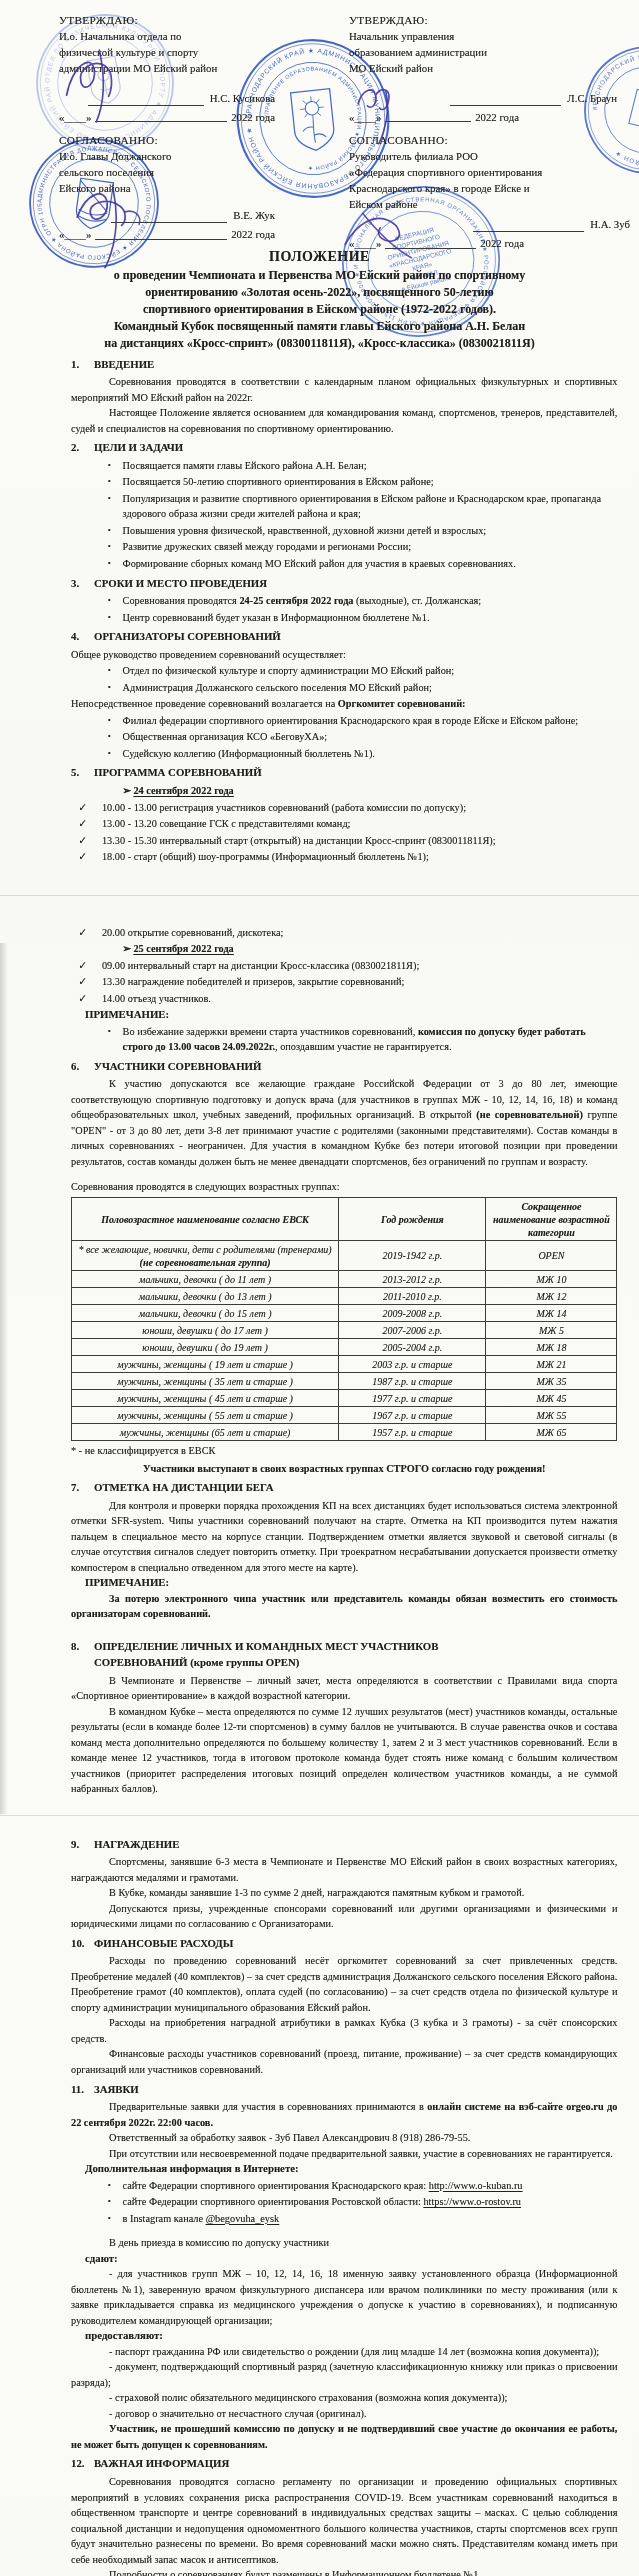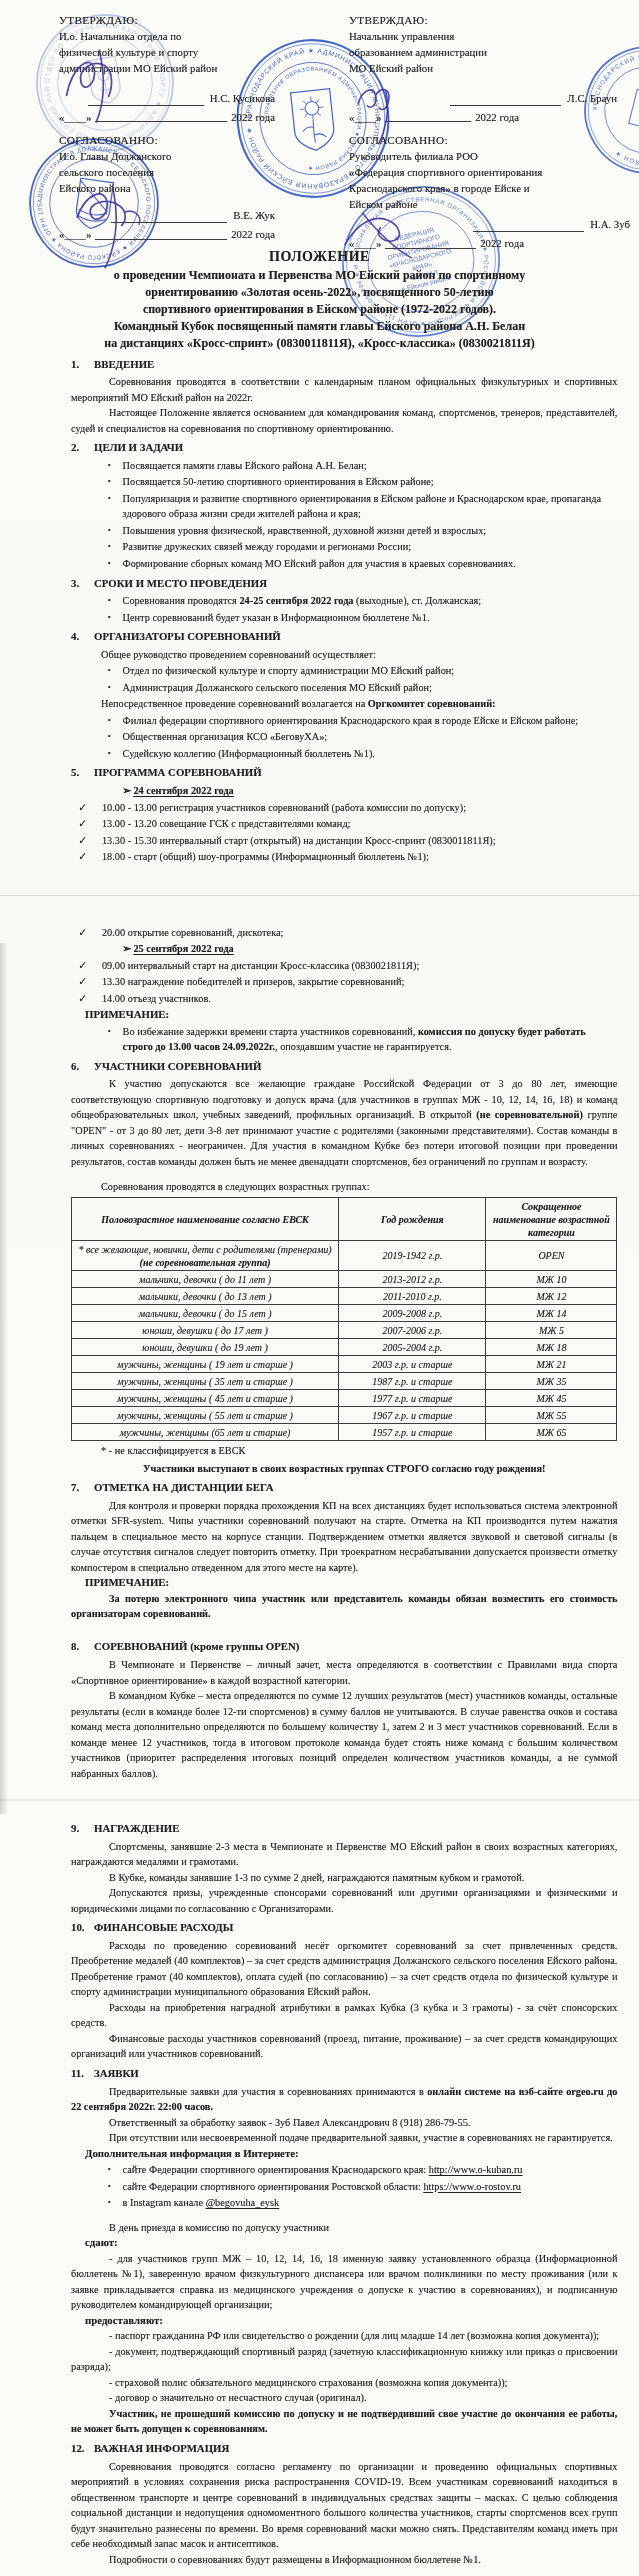--- a/index.html
+++ b/index.html
@@ -28,21 +28,21 @@
   
   .title{position:relative;z-index:3;margin-top:248px;text-align:center;font-weight:bold;}
   .title .main{font-size:14px;letter-spacing:0.5px;line-height:18.5px;}
   .title .hline{font-size:12px;line-height:17px;white-space:normal;}
   
   .docbody{position:relative;z-index:3;margin:5.2px 21.6px 0 71px;font-size:10.3px;line-height:15.5px;text-align:justify;}
   .h{font-weight:bold;font-size:10.8px;margin:4.1px 0 2.1px 0;display:flex;text-align:left;}
   .h .num{flex:0 0 23px;}
   .h .htxt{flex:1 1 auto;}
   .para{text-indent:38px;}
-  .para.noind{text-indent:0;margin-left:30px;}
+  .para.noind{text-indent:0;}
   .li{display:flex;margin:1px 0;text-align:left;}
   .li .glyph{flex:0 0 auto;text-align:center;}
   .li-dot .glyph{width:12.4px;margin-left:32px;font-size:8.8px;}
   .li-dot .body{flex:1;padding-left:7.2px;}
   .li-chk .glyph{width:17.5px;margin-left:3.1px;font-size:10.8px;}
   .li-chk .body{flex:1;padding-left:10.3px;}
   .li-arrow{margin-left:49px;font-weight:bold;}
   .li-arrow .glyph{width:13.4px;}
   .li-arrow .body{text-decoration:underline;text-underline-offset:2.1px;}
   .note-label{font-weight:bold;margin-left:14px;font-size:10.8px;}
@@ -483,33 +483,34 @@
           <div>ОТМЕТКА НА ДИСТАНЦИИ БЕГА</div>
         </span>
       </div>
       <div class="para"><span>Для контроля и проверки порядка прохождения КП на всех дистанциях будет использоваться система электронной отметки SFR-system. Чипы участники соревнований получают на старте. Отметка на КП производится путем нажатия пальцем в специальное место на корпусе станции. Подтверждением отметки является звуковой и световой сигналы (в случае отсутствия сигналов следует повторить отметку. При троекратном несрабатывании допускается произвести отметку компостером в специально отведенном для этого месте на карте).</span></div>
       <div class="note-label"><span>ПРИМЕЧАНИЕ:</span></div>
       <div class="para"><b>За потерю электронного чипа участник или представитель команды обязан возместить его стоимость организаторам соревнований.</b></div>
       <div class="gap" style="height: 13.4px;"></div>
       <div class="h">
         <span class="num">8.</span>
         <span class="htxt">
+          <div>ОПРЕДЕЛЕНИЕ ЛИЧНЫХ И КОМАНДНЫХ МЕСТ УЧАСТНИКОВ</div>
           <div>СОРЕВНОВАНИЙ (кроме группы OPEN)</div>
         </span>
       </div>
       <div class="para"><span>В Чемпионате и Первенстве – личный зачет, места определяются в соответствии с Правилами вида спорта «Спортивное ориентирование» в каждой возрастной категории.</span></div>
       <div class="para"><span>В командном Кубке – места определяются по сумме 12 лучших результатов (мест) участников команды, остальные результаты (если в команде более 12-ти спортсменов) в сумму баллов не учитываются. В случае равенства очков и состава команд места дополнительно определяются по большему количеству 1, затем 2 и 3 мест участников соревнований. Если в команде менее 12 участников, тогда в итоговом протоколе команда будет стоять ниже команд с большим количеством участников (приоритет распределения итоговых позиций определен количеством участников команды, а не суммой набранных баллов).</span></div>
       <div class="gap seam" style="height: 36px;"></div>
       <div class="h">
         <span class="num">9.</span>
         <span class="htxt">
           <div>НАГРАЖДЕНИЕ</div>
         </span>
       </div>
-      <div class="para"><span>Спортсмены, занявшие 2-3 места в Чемпионате и Первенстве МО Ейский район в своих возрастных категориях, награждаются медалями и грамотами.</span></div>
+      <div class="para"><span>Спортсмены, занявшие 6-3 места в Чемпионате и Первенстве МО Ейский район в своих возрастных категориях, награждаются медалями и грамотами.</span></div>
       <div class="para"><span>В Кубке, команды занявшие 1-3 по сумме 2 дней, награждаются памятным кубком и грамотой.</span></div>
       <div class="para"><span>Допускаются призы, учрежденные спонсорами соревнований или другими организациями и физическими и юридическими лицами по согласованию с Организаторами.</span></div>
       <div class="h">
         <span class="num">10.</span>
         <span class="htxt">
           <div>ФИНАНСОВЫЕ РАСХОДЫ</div>
         </span>
       </div>
       <div class="para"><span>Расходы по проведению соревнований несёт оргкомитет соревнований за счет привлеченных средств. Преобретение медалей (40 комплектов) – за счет средств администрация Должанского сельского поселения Ейского района. Преобретение грамот (40 комплектов), оплата судей (по согласованию) – за счет средств отдела по физической культуре и спорту администрации муниципального образования Ейский район.</span></div>
       <div class="para"><span>Расходы на приобретения наградной атрибутики в рамках Кубка (3 кубка и 3 грамоты) - за счёт спонсорских средств.</span></div>

